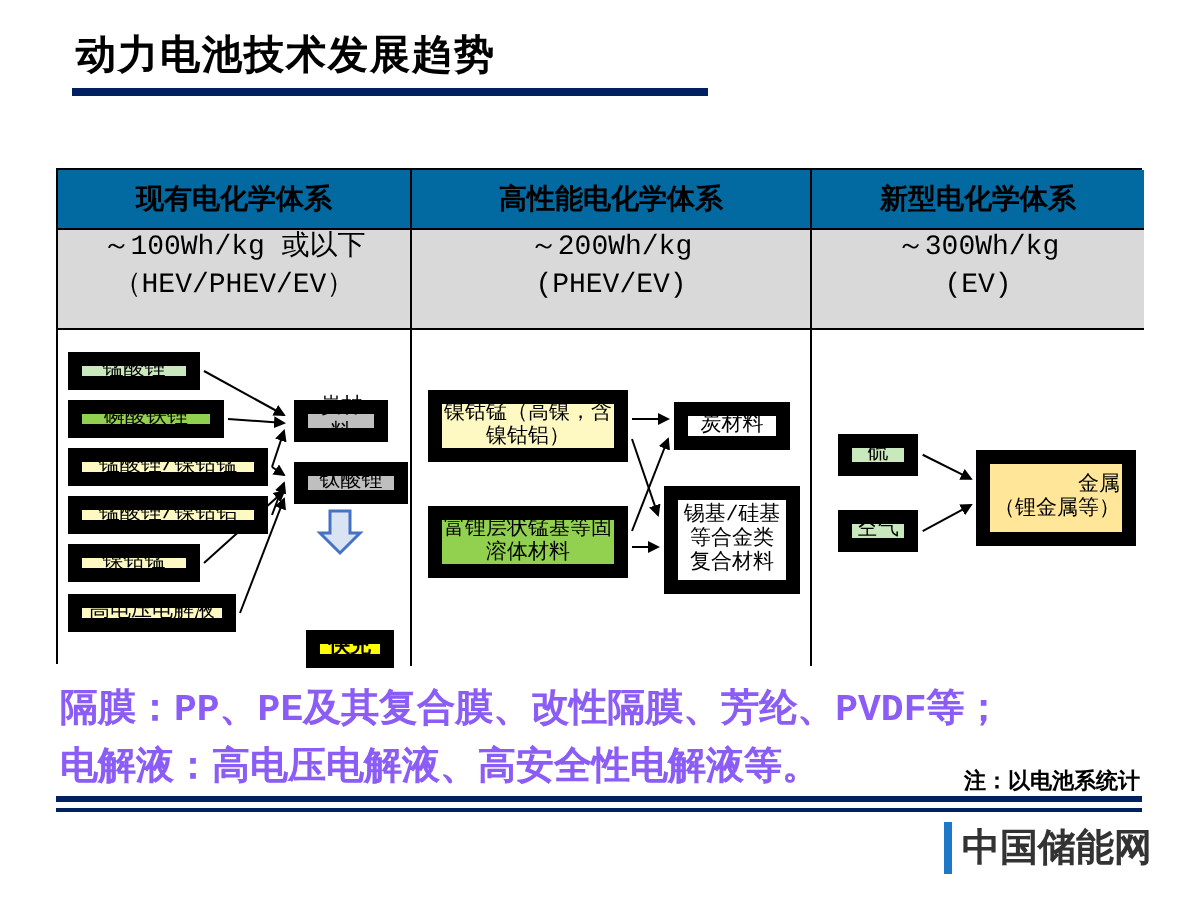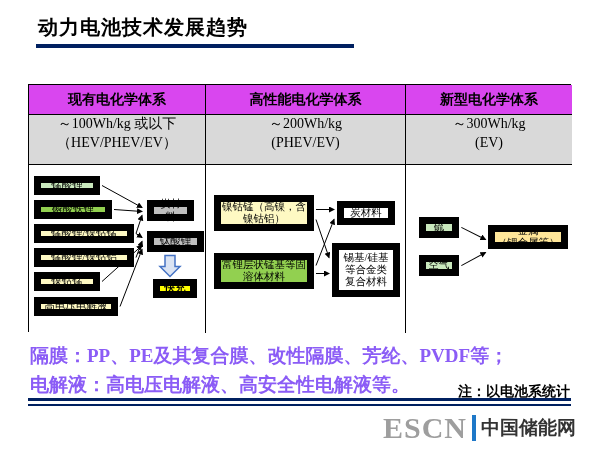--- a/index.html
+++ b/index.html
@@ -1,44 +1,44 @@
 <!DOCTYPE html>
 <html><head>
 <meta charset="utf-8">
 <style>
   html,body{margin:0;padding:0;background:#fff;}
   #slide{position:relative;width:600px;height:450px;background:#ffffff;overflow:hidden;
-         font-family:Liberation Serif, serif;color:#000;border-radius:21px;}
+         font-family:Liberation Mono, monospace;color:#000;border-radius:21px;}
 
   
   .title{position:absolute;left:38px;top:14px;font-size:20px;font-weight:bold;letter-spacing:1px;}
   .title-underline{position:absolute;left:36px;top:44px;width:318px;height:4px;background:#002060;}
 
   
   .tbl{position:absolute;left:28px;top:84px;width:543px;height:248px;
        display:grid;grid-template-columns:177px 200px 166px;grid-template-rows:30px 50px 168px;
        border:1px solid #000;box-sizing:border-box;}
   .cell{border-right:1px solid #000;border-bottom:1px solid #000;box-sizing:border-box;}
   .cell.last-col{border-right:none;}
   .cell.last-row{border-bottom:none;}
-  .hdr{background:#d946ef;display:flex;align-items:center;justify-content:center;
+  .hdr{background:#0369a1;display:flex;align-items:center;justify-content:center;
        font-size:14px;font-weight:bold;}
   .sub{background:#d9d9d9;display:flex;flex-direction:column;align-items:center;justify-content:flex-start;
        font-size:14px;line-height:1.35;}
   .content{position:relative;background:#fff;}
 
   
   .bx{position:absolute;border:7px solid #000000;box-sizing:border-box;
       display:flex;flex-direction:column;align-items:center;justify-content:center;
       text-align:center;font-size:10.5px;line-height:1.15;padding:1px;}
   .g-light{background:#c9e8bd;}
   .g-med{background:#92d050;}
   .blue{background:#fef9c3;}
   .gray{background:#bfbfbf;}
-  .yellow{background:#ffff00;font-weight:bold;}
+  .yellow{background:#ffff00;font-weight:bold;margin-top:36px;}
   .whitebx{background:#ffffff;}
   .tan{background:#ffe699;}
 
   
   .c1-b0{left:5px;top:11px;width:66px;height:19px;}
   .c1-b1{left:5px;top:35px;width:78px;height:19px;}
   .c1-b2{left:5px;top:59px;width:100px;height:19px;}
   .c1-b3{left:5px;top:83px;width:100px;height:19px;}
   .c1-b4{left:5px;top:107px;width:66px;height:19px;}
   .c1-b5{left:5px;top:132px;width:84px;height:19px;}
@@ -48,28 +48,28 @@
 
   
   .c2-ncm{left:8px;top:30px;width:100px;height:36px;}
   .c2-carbon{left:131px;top:36px;width:58px;height:24px;}
   .c2-lirich{left:8px;top:88px;width:100px;height:36px;}
   .c2-alloy{left:126px;top:78px;width:68px;height:54px;}
 
   
   .c3-s{left:13px;top:52px;width:40px;height:21px;}
   .c3-air{left:13px;top:90px;width:40px;height:21px;}
-  .c3-metal{left:82px;top:60px;width:80px;height:24px;}
+  .c3-metal{left:82px;top:60px;width:80px;height:48px;align-items:flex-end;}
 
   .arrows{position:absolute;left:0;top:0;width:100%;height:100%;pointer-events:none;}
 
   
   .red-notes{position:absolute;left:30px;top:341px;font-size:19px;font-weight:bold;
              color:#8b5cf6;line-height:1.55;}
-  .note{position:absolute;right:30px;top:383px;font-size:14px;font-weight:bold;}
+  .note{position:absolute;right:30px;top:383px;font-size:11px;font-weight:bold;}
   .rule1{position:absolute;left:28px;top:398px;width:543px;height:3px;background:#002060;}
   .rule2{position:absolute;left:28px;top:404px;width:543px;height:2px;background:#002060;}
 
   
   .logo{position:absolute;right:24px;top:411px;display:flex;align-items:center;gap:5px;}
   .logo-escn{font-size:30px;font-weight:bold;color:#9e9e9e;letter-spacing:1px;}
   .logo-bar{width:4px;height:26px;background:#1e78c8;}
   .logo-cn{font-size:19px;font-weight:bold;color:#333333;}
 </style>
 </head>
@@ -173,18 +173,17 @@
     <div>隔膜：PP、PE及其复合膜、改性隔膜、芳纶、PVDF等；</div>
     <div>电解液：高电压电解液、高安全性电解液等。</div>
   </div>
 
   <div class="note">注：以电池系统计</div>
 
   <div class="rule1"></div>
   <div class="rule2"></div>
 
   <div class="logo">
-    <span class="logo-escn">ESCN</span>
     <span class="logo-bar"></span>
     <span class="logo-cn">中国储能网</span>
   </div>
 
 </div>
 
 </body></html>

